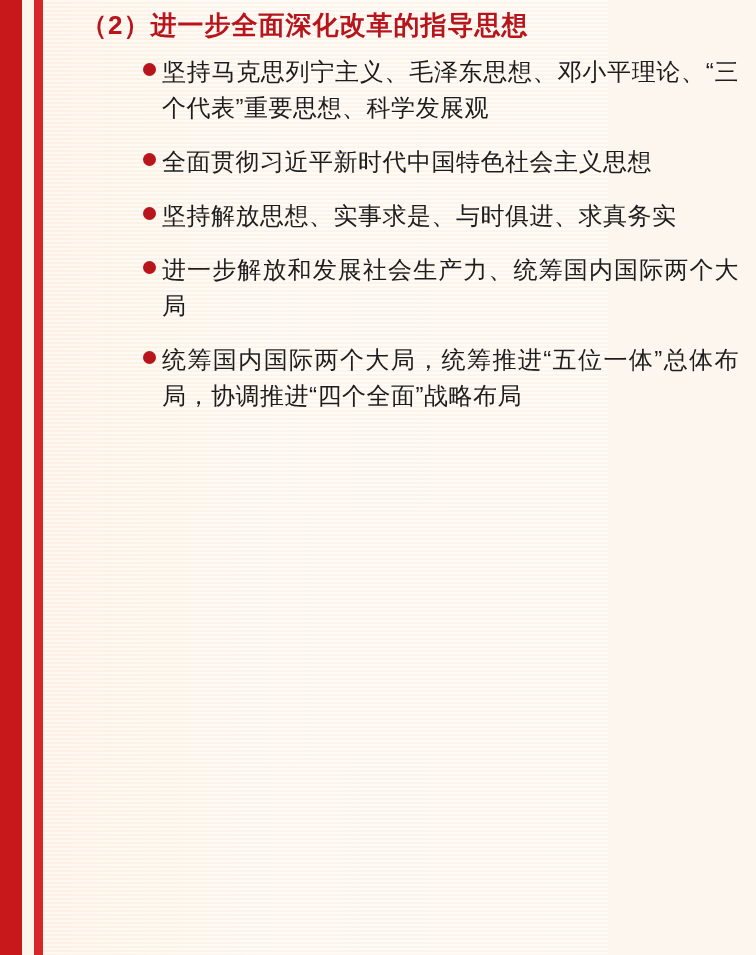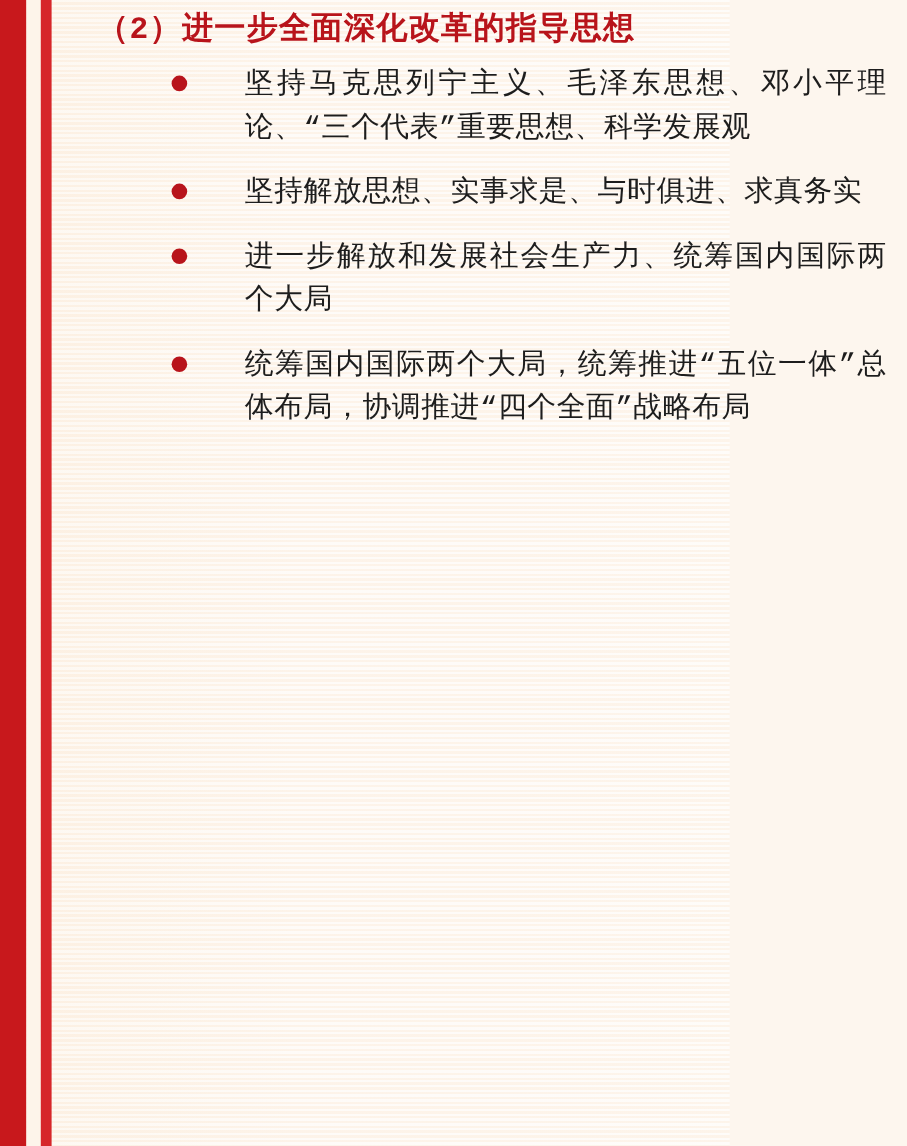--- a/index.html
+++ b/index.html
@@ -18,21 +18,20 @@
     width: 608px;
     height: 955px;
     background:
       repeating-linear-gradient(180deg,
         rgba(255,255,255,0.55) 0px,
         rgba(255,255,255,0.55) 2px,
         rgba(253,241,228,0.55) 2px,
         rgba(253,241,228,0.55) 4px),
       linear-gradient(90deg, #fcefe0 0%, #fdf6ef 40%, #fdf8f2 100%);
     box-sizing: border-box;
-    font-family: Liberation Mono, monospace;
   }
   
   .band-outer {
     position: absolute;
     left: 0;
     top: 0;
     width: 22px;
     height: 955px;
     background: #c8181c;
   }
@@ -75,21 +74,20 @@
   .list {
     position: absolute;
     left: 100px;
     top: 54px;
     width: 596px;
   }
   .item {
     display: flex;
     align-items: flex-start;
     margin-bottom: 18px;
-    gap: 42px;
   }
   .bullet {
     flex: 0 0 auto;
     width: 13px;
     height: 13px;
     border-radius: 50%;
     background: #b8141b;
     margin-top: 9px;
     margin-right: 6px;
   }
@@ -115,20 +113,24 @@
 
     <div class="heading">（2）进一步全面深化改革的指导思想</div>
 
     <div class="list">
 
       <div class="item">
         <span class="bullet"></span>
         <span class="item-text">坚持马克思列宁主义、毛泽东思想、邓小平理论、“三个代表”重要思想、科学发展观</span>
       </div>
 
+      <div class="item">
+        <span class="bullet"></span>
+        <span class="item-text">全面贯彻习近平新时代中国特色社会主义思想</span>
+      </div>
 
 
 
       <div class="item">
         <span class="bullet"></span>
         <span class="item-text">坚持解放思想、实事求是、与时俱进、求真务实</span>
       </div>
 
       <div class="item">
         <span class="bullet"></span>

